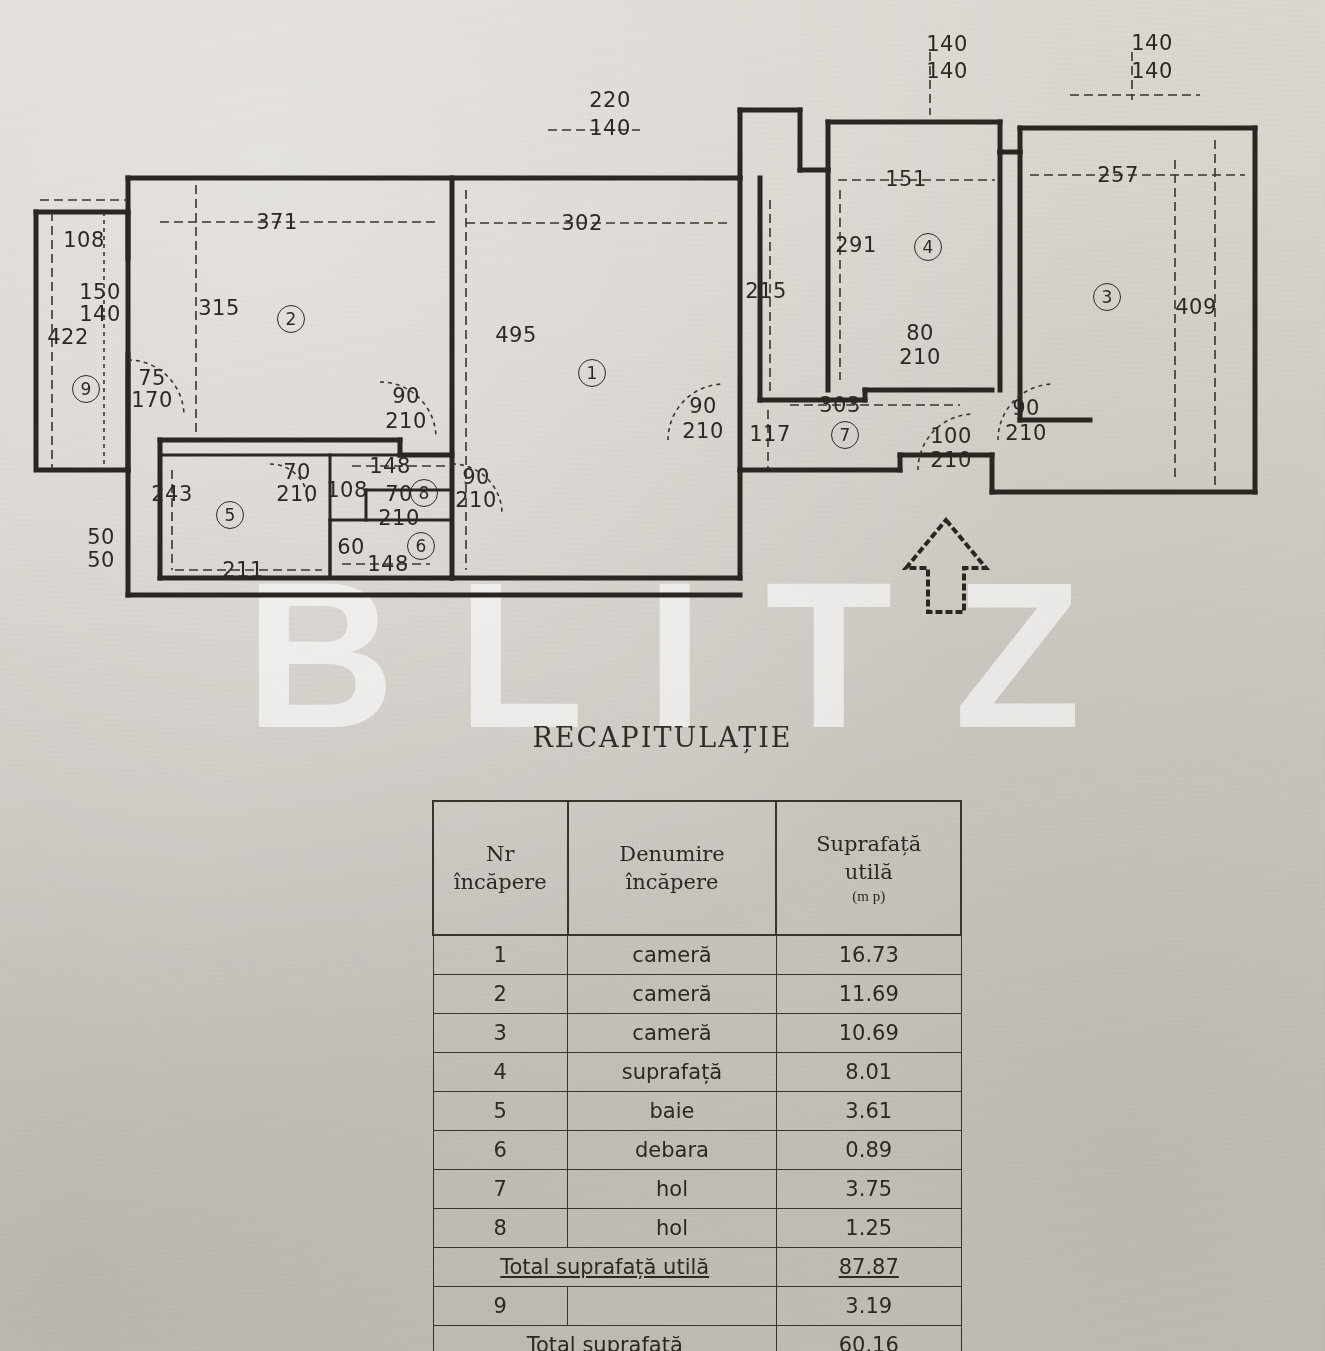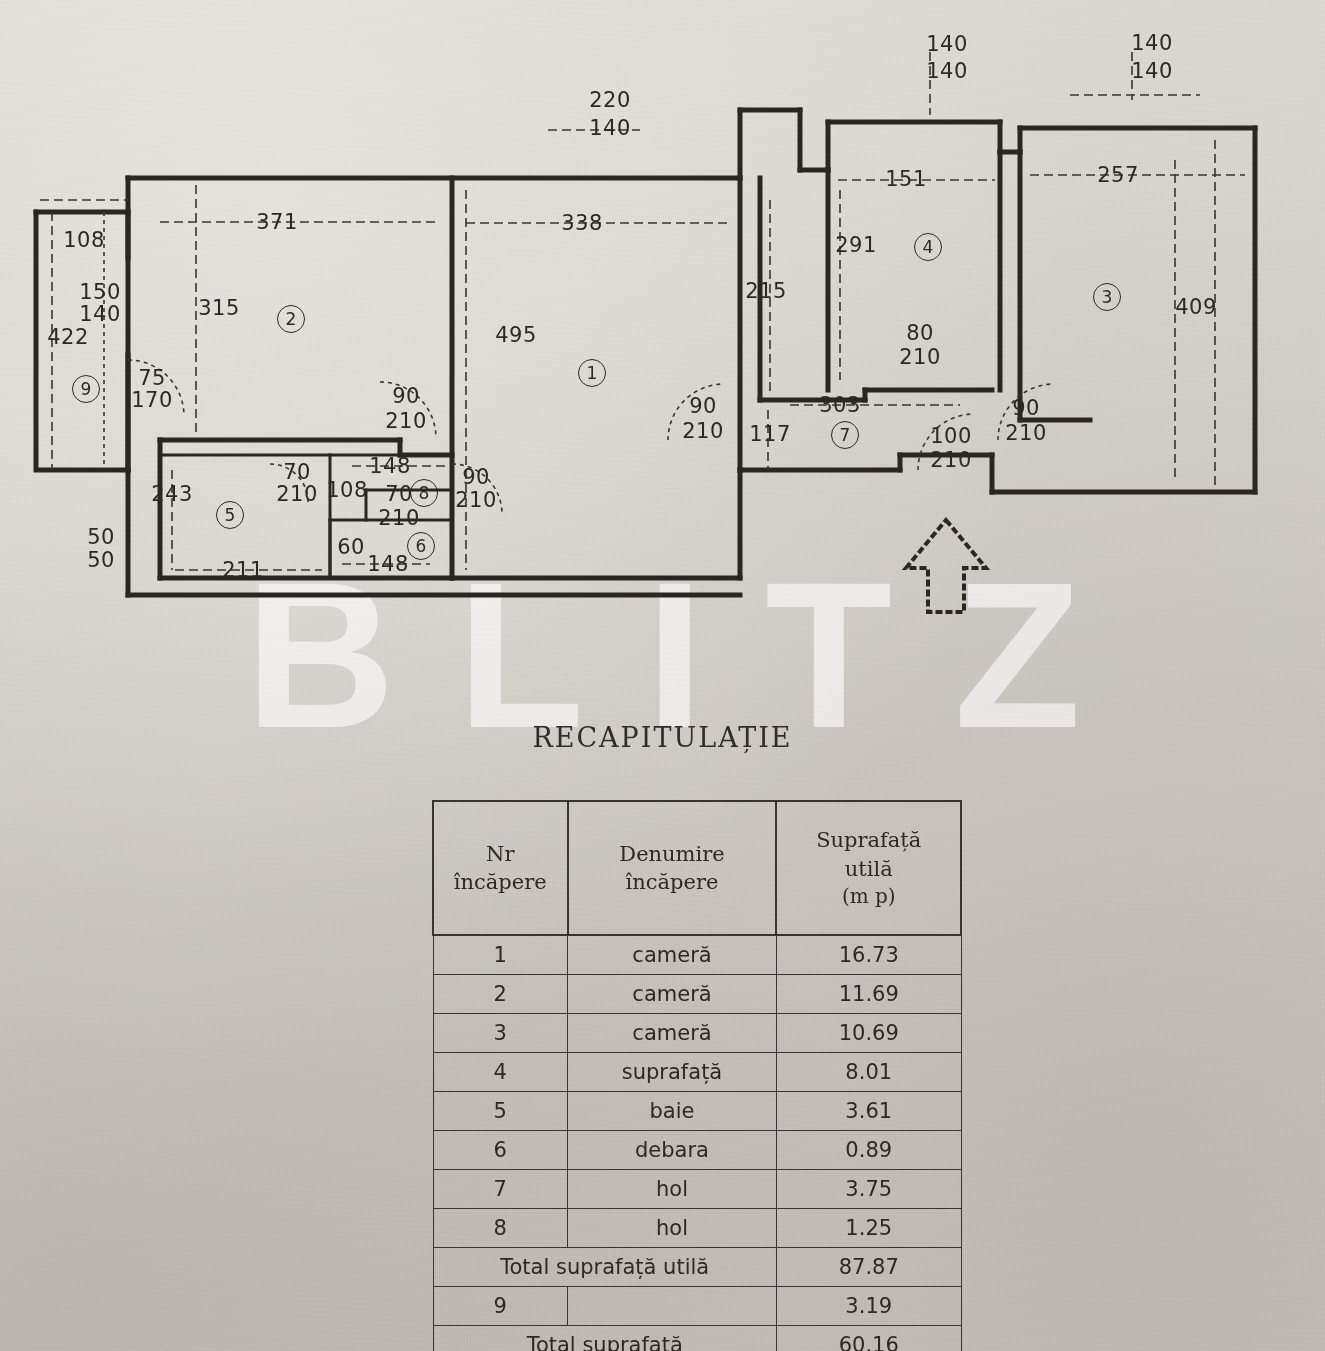--- a/index.html
+++ b/index.html
@@ -61,23 +61,23 @@
   }
   #tbl thead th{
     font-family:"DejaVu Serif", serif;
     font-size:21px;line-height:1.35;
     height:132px;font-weight:400;
   }
   #tbl tbody td{height:38px;font-size:21px;}
   .c-nr{width:140px;}
   .c-den{width:226px;}
   .c-sup{width:197px;}
-  .tot td{font-size:21px;}
+  .tot td{font-size:21px;text-decoration:underline;}
   .tot .lbl{text-align:center;}
-  .hdr-sub{font-size:20px;}
+  .hdr-sub{font-size:15px;font-family:Liberation Serif, serif;}
   .thick{border-width:2px !important;}
 </style>
 </head>
 <body>
 
 <div id="paper"></div>
 <div id="grain"></div>
 
 <div id="watermark">
   <span>B</span>
@@ -206,21 +206,21 @@
 
 <div id="labels">
     <div style="position: absolute; left: 84px; top: 240px; transform: translate(-50%, -50%); font-family: &quot;DejaVu Sans&quot;, sans-serif; font-size: 21px; color: rgb(45, 40, 35); white-space: nowrap; letter-spacing: 0.5px;">108</div>
     <div style="position: absolute; left: 68px; top: 337px; transform: translate(-50%, -50%); font-family: &quot;DejaVu Sans&quot;, sans-serif; font-size: 21px; color: rgb(45, 40, 35); white-space: nowrap; letter-spacing: 0.5px;">422</div>
     <div style="position: absolute; left: 100px; top: 292px; transform: translate(-50%, -50%); font-family: &quot;DejaVu Sans&quot;, sans-serif; font-size: 21px; color: rgb(45, 40, 35); white-space: nowrap; letter-spacing: 0.5px;">150</div>
     <div style="position: absolute; left: 100px; top: 314px; transform: translate(-50%, -50%); font-family: &quot;DejaVu Sans&quot;, sans-serif; font-size: 21px; color: rgb(45, 40, 35); white-space: nowrap; letter-spacing: 0.5px;">140</div>
     <div style="position: absolute; left: 219px; top: 308px; transform: translate(-50%, -50%); font-family: &quot;DejaVu Sans&quot;, sans-serif; font-size: 21px; color: rgb(45, 40, 35); white-space: nowrap; letter-spacing: 0.5px;">315</div>
     <div style="position: absolute; left: 277px; top: 222px; transform: translate(-50%, -50%); font-family: &quot;DejaVu Sans&quot;, sans-serif; font-size: 21px; color: rgb(45, 40, 35); white-space: nowrap; letter-spacing: 0.5px;">371</div>
     <div style="position: absolute; left: 610px; top: 100px; transform: translate(-50%, -50%); font-family: &quot;DejaVu Sans&quot;, sans-serif; font-size: 21px; color: rgb(45, 40, 35); white-space: nowrap; letter-spacing: 0.5px;">220</div>
     <div style="position: absolute; left: 610px; top: 128px; transform: translate(-50%, -50%); font-family: &quot;DejaVu Sans&quot;, sans-serif; font-size: 21px; color: rgb(45, 40, 35); white-space: nowrap; letter-spacing: 0.5px;">140</div>
-    <div style="position: absolute; left: 582px; top: 223px; transform: translate(-50%, -50%); font-family: &quot;DejaVu Sans&quot;, sans-serif; font-size: 21px; color: rgb(45, 40, 35); white-space: nowrap; letter-spacing: 0.5px;">338</div>
+    <div style="position: absolute; left: 582px; top: 223px; transform: translate(-50%, -50%); font-family: &quot;DejaVu Sans&quot;, sans-serif; font-size: 21px; color: rgb(45, 40, 35); white-space: nowrap; letter-spacing: 0.5px;">302</div>
     <div style="position: absolute; left: 516px; top: 335px; transform: translate(-50%, -50%); font-family: &quot;DejaVu Sans&quot;, sans-serif; font-size: 21px; color: rgb(45, 40, 35); white-space: nowrap; letter-spacing: 0.5px;">495</div>
     <div style="position: absolute; left: 766px; top: 291px; transform: translate(-50%, -50%); font-family: &quot;DejaVu Sans&quot;, sans-serif; font-size: 21px; color: rgb(45, 40, 35); white-space: nowrap; letter-spacing: 0.5px;">215</div>
     <div style="position: absolute; left: 947px; top: 44px; transform: translate(-50%, -50%); font-family: &quot;DejaVu Sans&quot;, sans-serif; font-size: 21px; color: rgb(45, 40, 35); white-space: nowrap; letter-spacing: 0.5px;">140</div>
     <div style="position: absolute; left: 947px; top: 71px; transform: translate(-50%, -50%); font-family: &quot;DejaVu Sans&quot;, sans-serif; font-size: 21px; color: rgb(45, 40, 35); white-space: nowrap; letter-spacing: 0.5px;">140</div>
     <div style="position: absolute; left: 1152px; top: 43px; transform: translate(-50%, -50%); font-family: &quot;DejaVu Sans&quot;, sans-serif; font-size: 21px; color: rgb(45, 40, 35); white-space: nowrap; letter-spacing: 0.5px;">140</div>
     <div style="position: absolute; left: 1152px; top: 71px; transform: translate(-50%, -50%); font-family: &quot;DejaVu Sans&quot;, sans-serif; font-size: 21px; color: rgb(45, 40, 35); white-space: nowrap; letter-spacing: 0.5px;">140</div>
     <div style="position: absolute; left: 906px; top: 179px; transform: translate(-50%, -50%); font-family: &quot;DejaVu Sans&quot;, sans-serif; font-size: 21px; color: rgb(45, 40, 35); white-space: nowrap; letter-spacing: 0.5px;">151</div>
     <div style="position: absolute; left: 1118px; top: 175px; transform: translate(-50%, -50%); font-family: &quot;DejaVu Sans&quot;, sans-serif; font-size: 21px; color: rgb(45, 40, 35); white-space: nowrap; letter-spacing: 0.5px;">257</div>
     <div style="position: absolute; left: 856px; top: 245px; transform: translate(-50%, -50%); font-family: &quot;DejaVu Sans&quot;, sans-serif; font-size: 21px; color: rgb(45, 40, 35); white-space: nowrap; letter-spacing: 0.5px;">291</div>
     <div style="position: absolute; left: 1196px; top: 307px; transform: translate(-50%, -50%); font-family: &quot;DejaVu Sans&quot;, sans-serif; font-size: 21px; color: rgb(45, 40, 35); white-space: nowrap; letter-spacing: 0.5px;">409</div>

